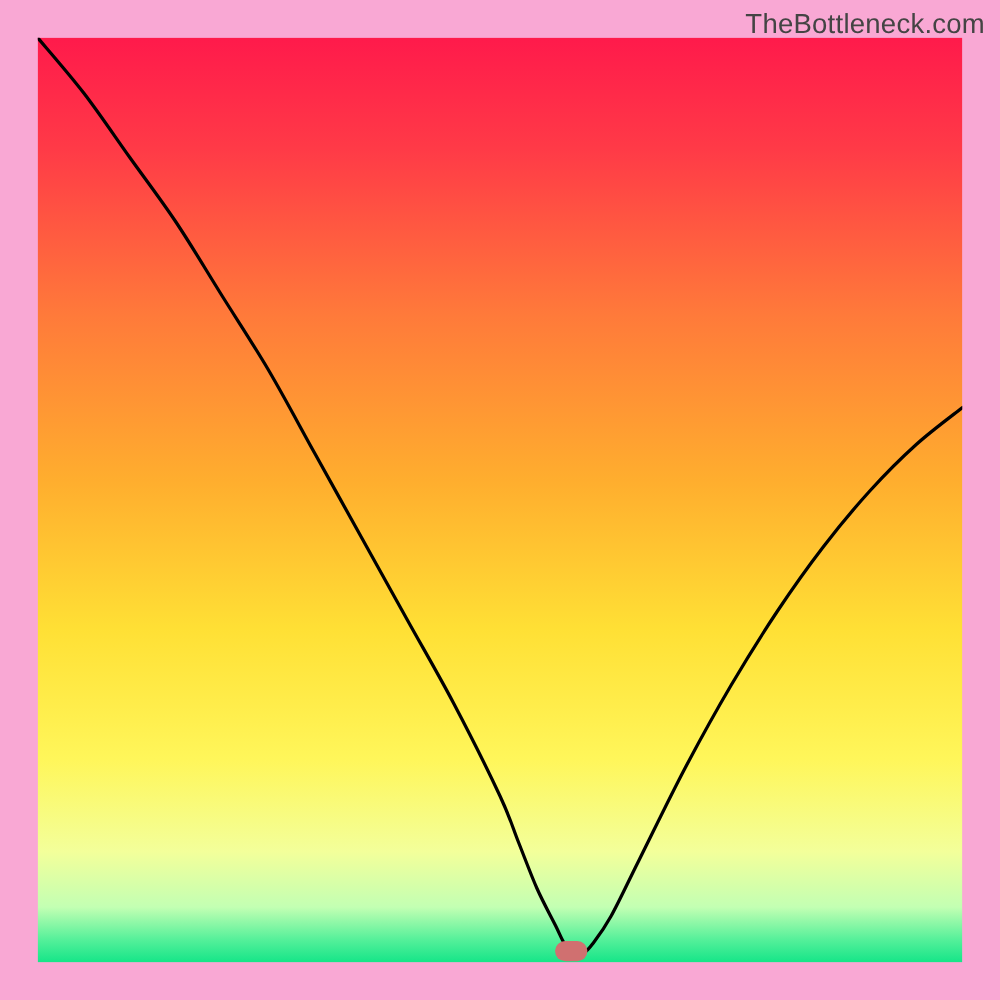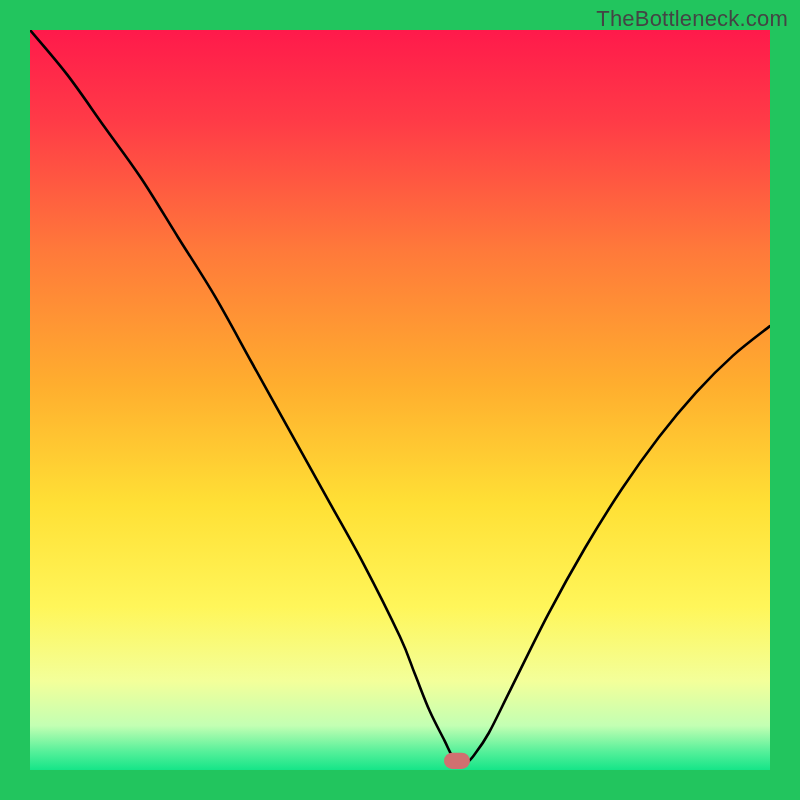--- a/index.html
+++ b/index.html
@@ -8,21 +8,21 @@
     width: 800px;
     height: 800px;
     overflow: hidden;
     background: #000;
     font-family: Arial, Helvetica, sans-serif;
   }
   .frame {
     position: relative;
     width: 800px;
     height: 800px;
-    background: #22c55e;
+    background: #f9a8d4;
   }
   .plot-area {
     position: absolute;
     left: 30px;
     top: 30px;
     width: 740px;
     height: 740px;
     overflow: hidden;
   }
   .watermark {

